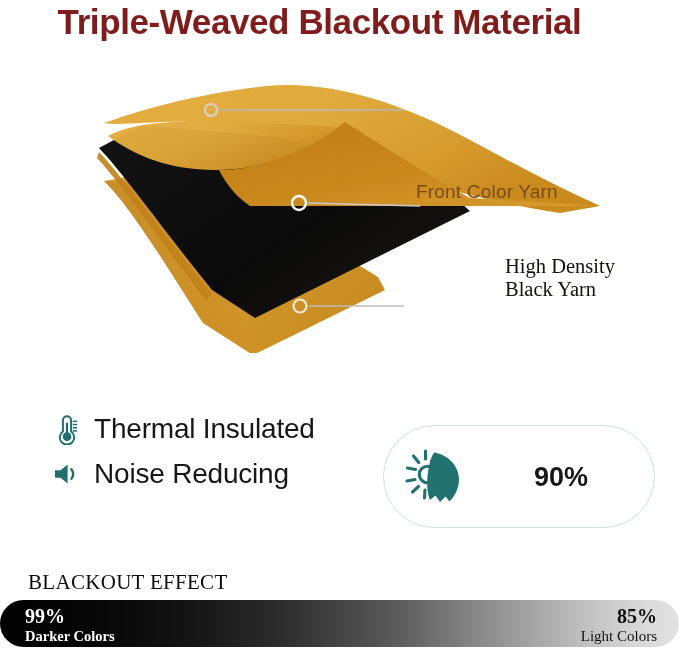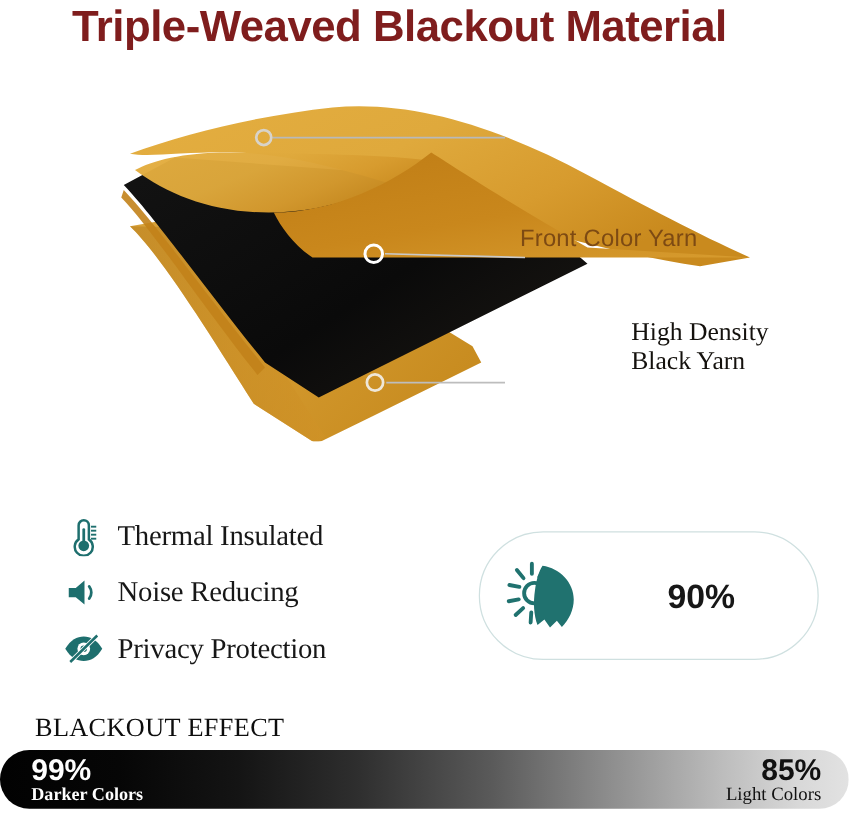--- a/index.html
+++ b/index.html
@@ -77,22 +77,22 @@
   .feature-icon {
     width: 42px;
     min-width: 42px;
     height: 34px;
     display: flex;
     align-items: center;
     justify-content: center;
     color: #1e6f6e;
   }
   .feature-label {
-    font-family: Liberation Serif, serif;
-    font-size: 23px;
+    font-family: Liberation Sans, sans-serif;
+    font-size: 28px;
     color: #171717;
     letter-spacing: -0.2px;
     white-space: nowrap;
     margin-left: 6px;
     text-align: right;
   }
 
   
   #blackout-badge {
     position: absolute;
@@ -153,23 +153,23 @@
         #8e8e8e 72%,
         #bcbcbc 85%,
         #d8d8d8 94%,
         #e2e2e2 100%);
     overflow: hidden;
   }
   .bar-block { position: absolute; }
   #bar-left { left: 25px; top: 5px; text-align: left; }
   #bar-right { right: 22px; top: 5px; text-align: right; }
   .bar-pct {
-    font-family: Liberation Sans, sans-serif;
+    font-family: Liberation Serif, serif;
     font-weight: bold;
-    font-size: 24px;
+    font-size: 20px;
     line-height: 23px;
     display: block;
   }
   .bar-sub {
     font-family: "Liberation Serif", serif;
     font-weight: bold;
     font-size: 14.5px;
     line-height: 17px;
     display: block;
   }
@@ -291,33 +291,20 @@
   <div class="feature-row">
     <span class="feature-icon">
       <svg width="30" height="26" viewBox="0 0 30 26">
         <path d="M3 9.3 h5.6 L15.6 3.4 v19.2 L8.6 16.7 H3 Z" fill="#1e6f6e"></path>
         <path d="M19.4 8.2 a8 8 0 0 1 0 9.6" fill="none" stroke="#1e6f6e" stroke-width="2.3" stroke-linecap="round"></path>
       </svg>
     </span>
     <span class="feature-label">Noise Reducing</span>
   </div>
 
-  <div class="feature-row">
-    <span class="feature-icon">
-      <svg width="34" height="26" viewBox="0 0 34 26">
-        <path d="M2.2 13 C6.5 5.8 11.6 3.2 17 3.2 C22.4 3.2 27.5 5.8 31.8 13
-                 C27.5 20.2 22.4 22.8 17 22.8 C11.6 22.8 6.5 20.2 2.2 13 Z" fill="#1e6f6e"></path>
-        <circle cx="17" cy="13" r="5.1" fill="#ffffff"></circle>
-        <circle cx="17" cy="13" r="2.6" fill="#1e6f6e"></circle>
-        <line x1="6.2" y1="23.6" x2="27.8" y2="2.4" stroke="#ffffff" stroke-width="3.6"></line>
-        <line x1="6.2" y1="23.6" x2="27.8" y2="2.4" stroke="#1e6f6e" stroke-width="2"></line>
-      </svg>
-    </span>
-    <span class="feature-label">Privacy Protection</span>
-  </div>
 
 </div>
 
 <div id="blackout-badge">
   <span id="badge-icon">
     <svg width="68" height="66" viewBox="0 0 68 66">
       <g stroke="#20726f" stroke-width="3.1" stroke-linecap="round">
         <line x1="21.5" y1="7" x2="21.5" y2="15"></line>
         <line x1="9.5" y1="12" x2="14.8" y2="18.5"></line>
         <line x1="3.5" y1="24" x2="11.5" y2="25.5"></line>

